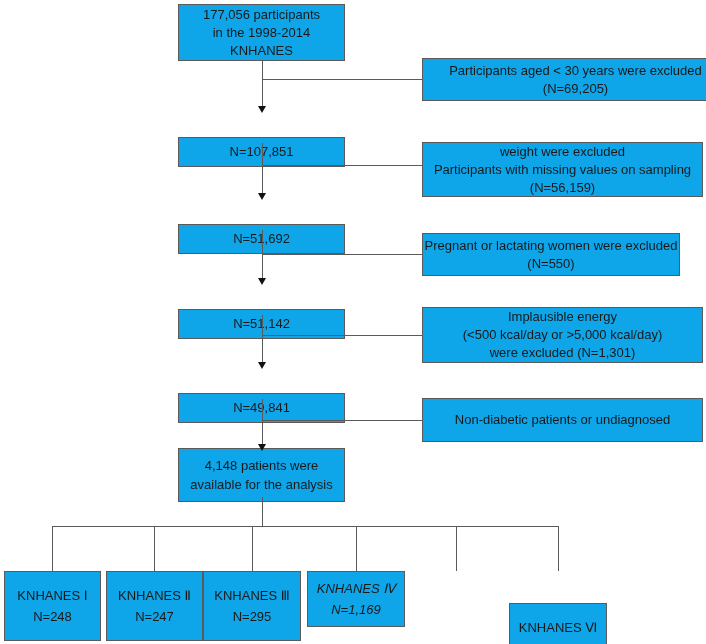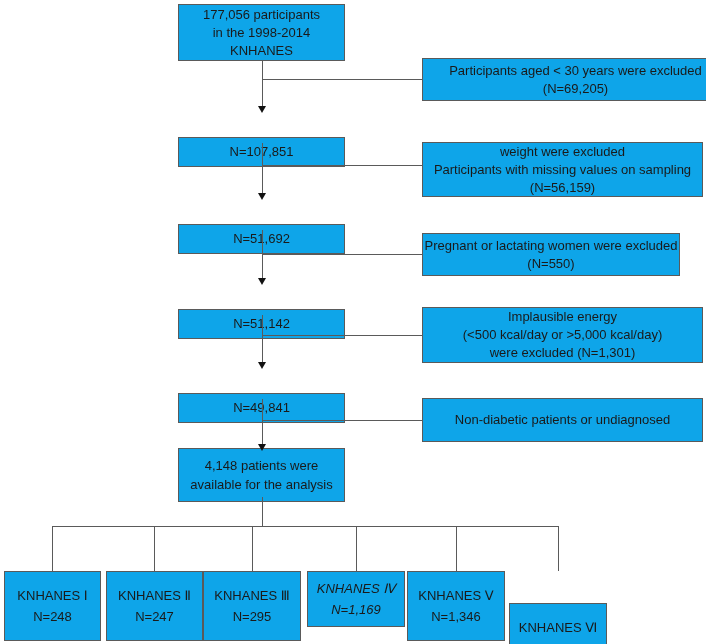--- a/index.html
+++ b/index.html
@@ -90,24 +90,20 @@
     <div>N=247</div>
   </div>
   <div class="box survey" style="left:203px;top:571px;width:98px;height:70px;">
     <div>KNHANES Ⅲ</div>
     <div>N=295</div>
   </div>
   <div class="box survey" style="left:307px;top:571px;width:98px;height:56px;font-style:italic;">
     <div>KNHANES Ⅳ</div>
     <div>N=1,169</div>
   </div>
-  <div class="box survey" style="left:407px;top:571px;width:98px;height:70px;">
-    <div>KNHANES Ⅴ</div>
-    <div>N=1,346</div>
-  </div>
   <div class="box survey" style="left:509px;top:571px;width:98px;height:70px;margin-top:32px;">
     <div>KNHANES Ⅵ</div>
     <div>N=689</div>
   </div>
 
   <div class="vline" style="left:262px;top:61px;height:45px;"></div>
   <div class="arrowhead" style="left:258px;top:106px;"></div>
 
   <div class="vline" style="left:262px;top:143px;height:50px;"></div>
   <div class="arrowhead" style="left:258px;top:193px;"></div>

